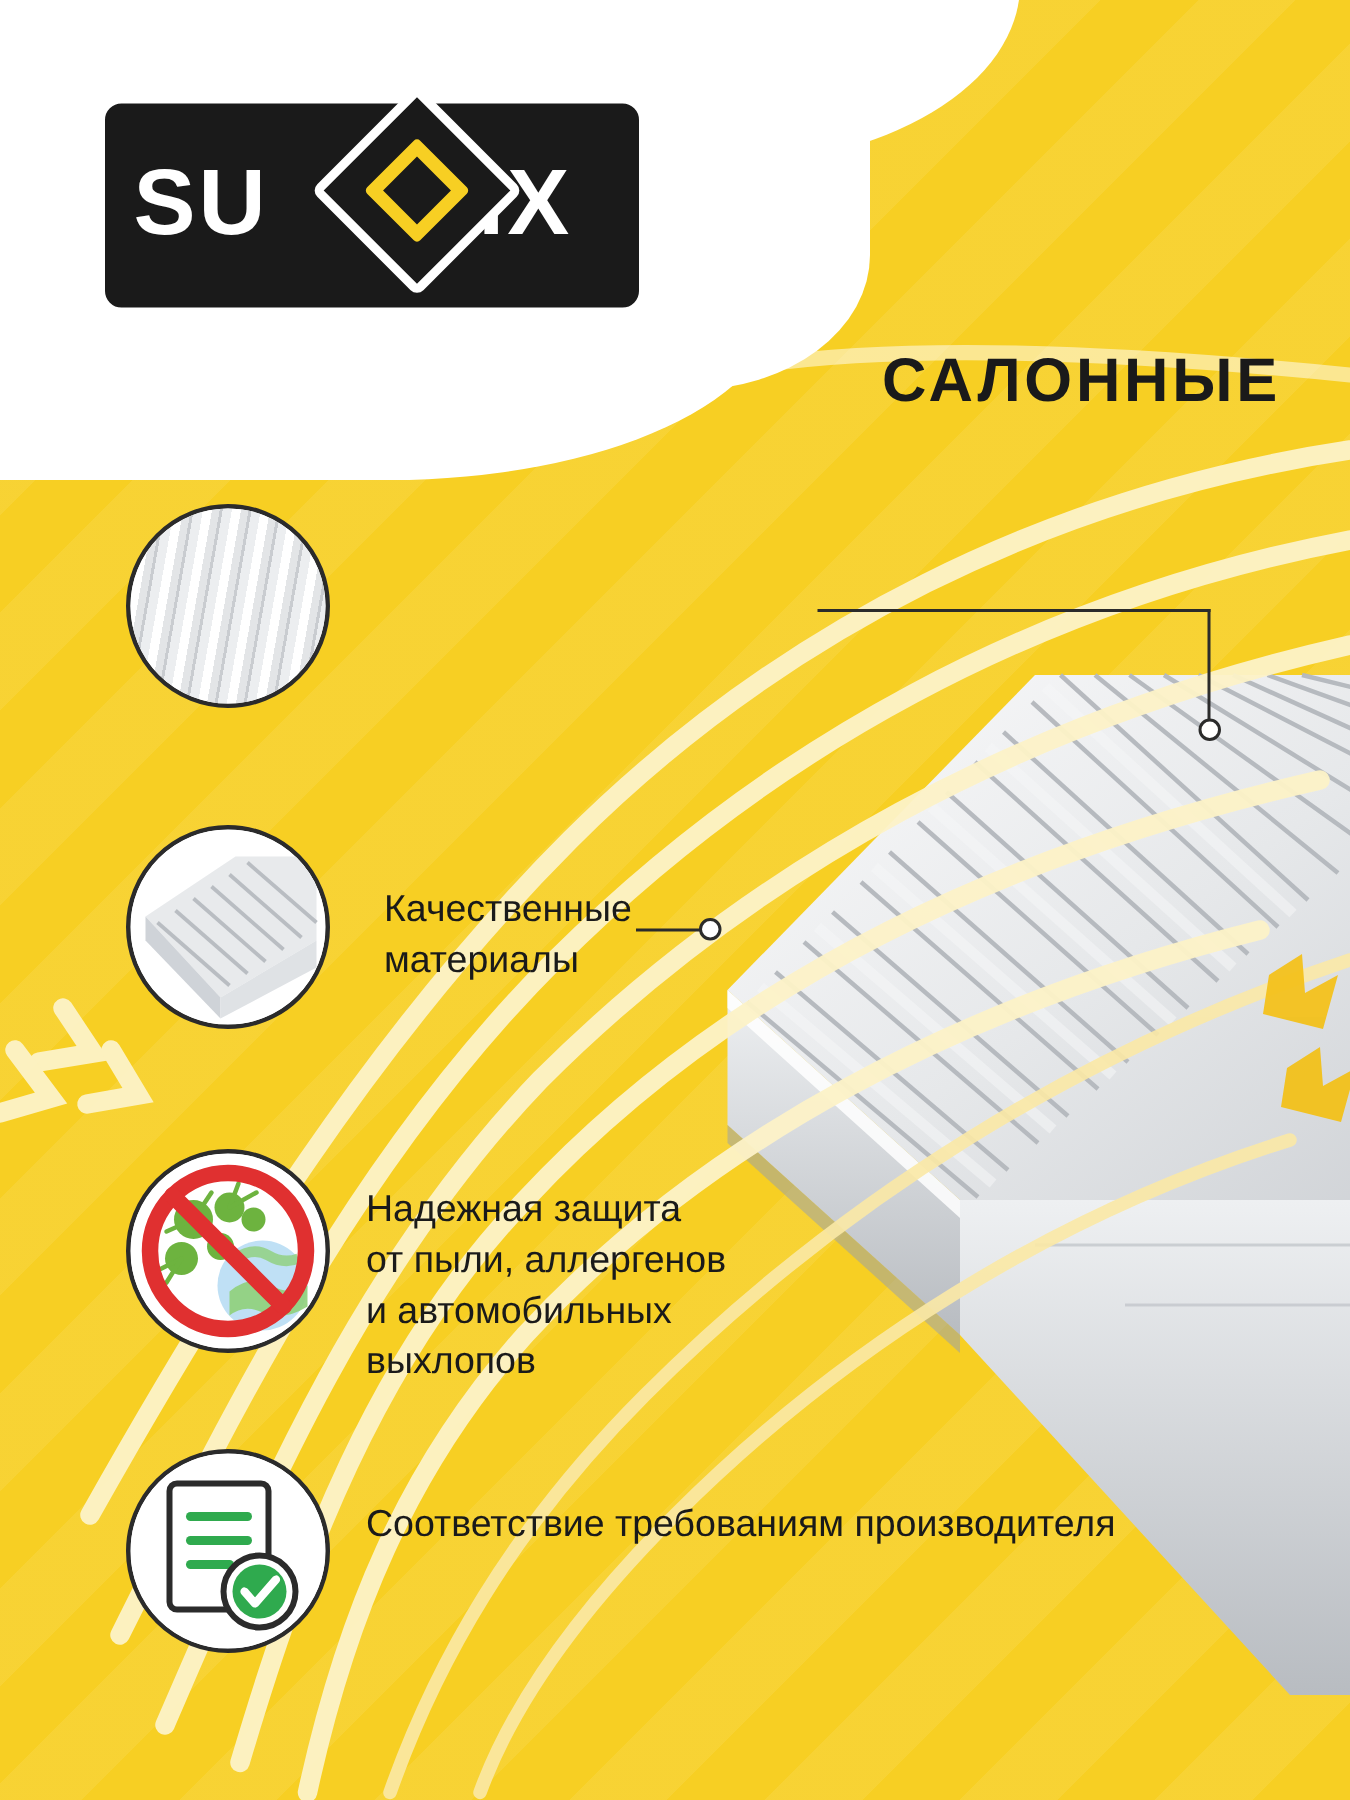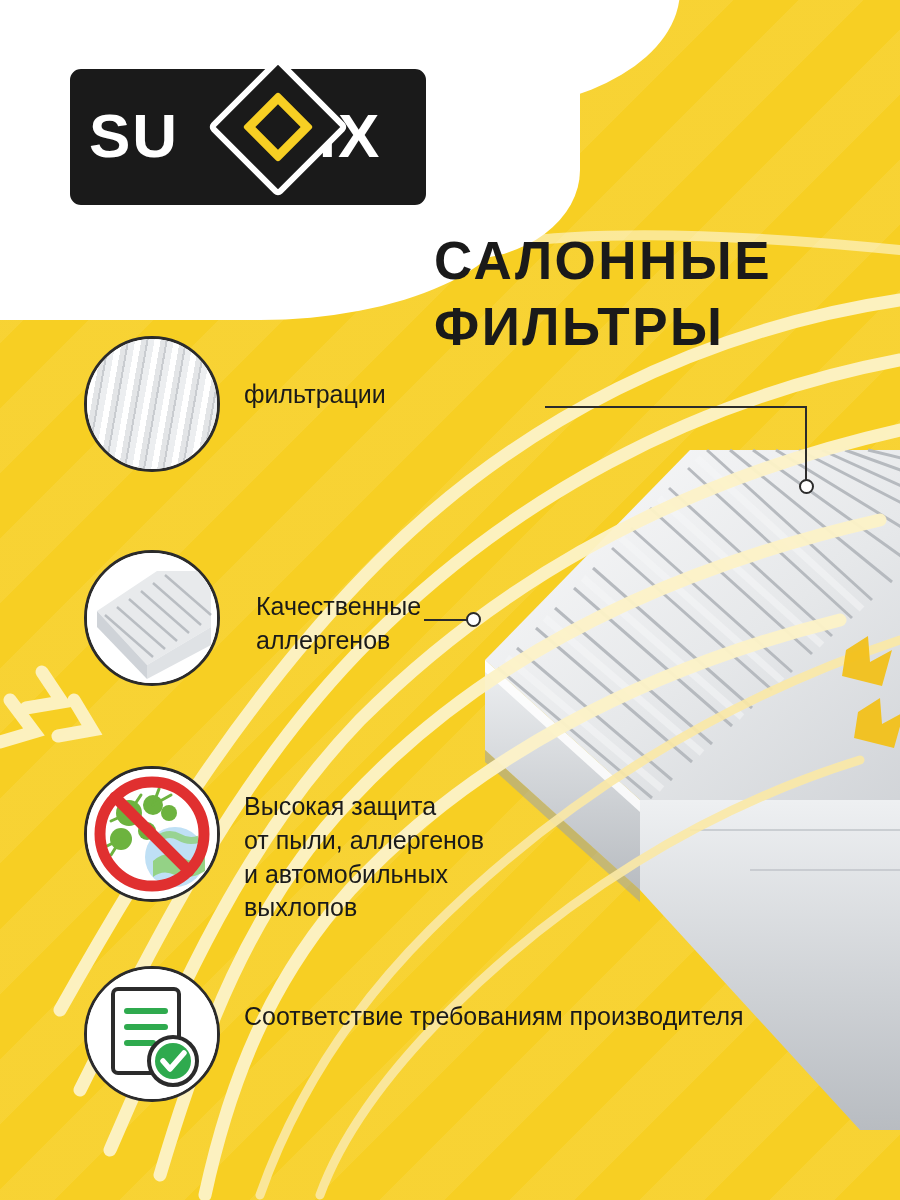--- a/index.html
+++ b/index.html
@@ -136,23 +136,23 @@
     box-sizing: border-box;
     border-radius: 3px;
   }
 
   
   .headline {
     position: absolute;
     right: 46px;
     top: 228px;
     width: 420px;
-    text-align: left;
+    text-align: right;
     color: #1a1a1a;
-    font-size: 53px;
+    font-size: 41px;
     font-weight: bold;
     letter-spacing: 2.5px;
     line-height: 1.25;
     font-family: "Liberation Sans", sans-serif;
   }
 
   
   .product {
     position: absolute;
     left: 390px;
@@ -342,38 +342,36 @@
     <div class="logo-text left">SU</div>
     <div class="logo-text right">FIX</div>
     <div class="logo-diamond-wrap">
       <div class="logo-diamond-outer"></div>
       <div class="logo-diamond-inner"></div>
     </div>
   </div>
 
   <div class="headline">
     <div>САЛОННЫЕ</div>
-    <div>ФИЛЬТРЫ</div>
   </div>
 
   <div class="leader" style="left:0;top:0;width:900px;height:1200px;">
     <div class="leader-line" style="left:545px; top:406px; width:262px; height:2px;"></div>
     <div class="leader-line" style="left:805px; top:406px; width:2px; height:76px;"></div>
     <div class="leader-dot" style="left:799px; top:479px;"></div>
 
     <div class="leader-line" style="left:424px; top:619px; width:50px; height:2px;"></div>
     <div class="leader-dot" style="left:466px; top:612px;"></div>
   </div>
 
   <div class="feature f1">
     <div class="feature-icon">
       <div class="swatch-pleats"></div>
     </div>
     <div class="feature-text">
-      <div>фильтрации</div>
     </div>
   </div>
 
   <div class="feature f2">
     <div class="feature-icon">
       <svg width="130" height="130" viewBox="0 0 130 130" xmlns="http://www.w3.org/2000/svg">
         <rect x="0" y="0" width="130" height="130" fill="#ffffff"></rect>
         <polygon points="10,58 70,18 124,18 124,74 60,112" fill="#e8eaec"></polygon>
         <g stroke="#b9bdc2" stroke-width="2.5">
           <line x1="18" y1="62" x2="66" y2="104"></line>
@@ -382,21 +380,21 @@
           <line x1="54" y1="38" x2="102" y2="80"></line>
           <line x1="66" y1="30" x2="114" y2="72"></line>
           <line x1="78" y1="22" x2="124" y2="62"></line>
         </g>
         <polygon points="10,58 60,112 60,126 10,74" fill="#cfd3d8"></polygon>
         <polygon points="60,112 124,74 124,92 60,126" fill="#dfe2e5"></polygon>
       </svg>
     </div>
     <div class="feature-text">
       <div>Качественные</div>
-      <div>аллергенов</div>
+      <div>материалы</div>
     </div>
   </div>
 
   <div class="feature f3">
     <div class="feature-icon">
       <svg width="130" height="130" viewBox="0 0 130 130" xmlns="http://www.w3.org/2000/svg">
         <rect x="0" y="0" width="130" height="130" fill="#ffffff"></rect>
 
         <circle cx="88" cy="88" r="30" fill="#bfe0f5"></circle>
         <path d="M66 92 q14 -12 28 -4 q12 7 24 0 l0 14 q-16 10 -30 4 q-12 -6 -22 2 z" fill="#8fd07a" opacity="0.9"></path>
@@ -418,21 +416,21 @@
             <line x1="34" y1="70" x2="18" y2="78"></line>
           <line x1="34" y1="70" x2="24" y2="86"></line>
             <line x1="60" y1="62" x2="74" y2="70"></line>
         </g>
 
         <circle cx="65" cy="65" r="52" fill="none" stroke="#e03030" stroke-width="11"></circle>
         <line x1="28" y1="28" x2="102" y2="102" stroke="#e03030" stroke-width="11" stroke-linecap="round"></line>
       </svg>
     </div>
     <div class="feature-text">
-      <div>Высокая защита</div>
+      <div>Надежная защита</div>
       <div>от пыли, аллергенов</div>
       <div>и автомобильных</div>
       <div>выхлопов</div>
     </div>
   </div>
 
   <div class="feature f4">
     <div class="feature-icon">
       <svg width="130" height="130" viewBox="0 0 130 130" xmlns="http://www.w3.org/2000/svg">
         <rect x="0" y="0" width="130" height="130" fill="#ffffff"></rect>

